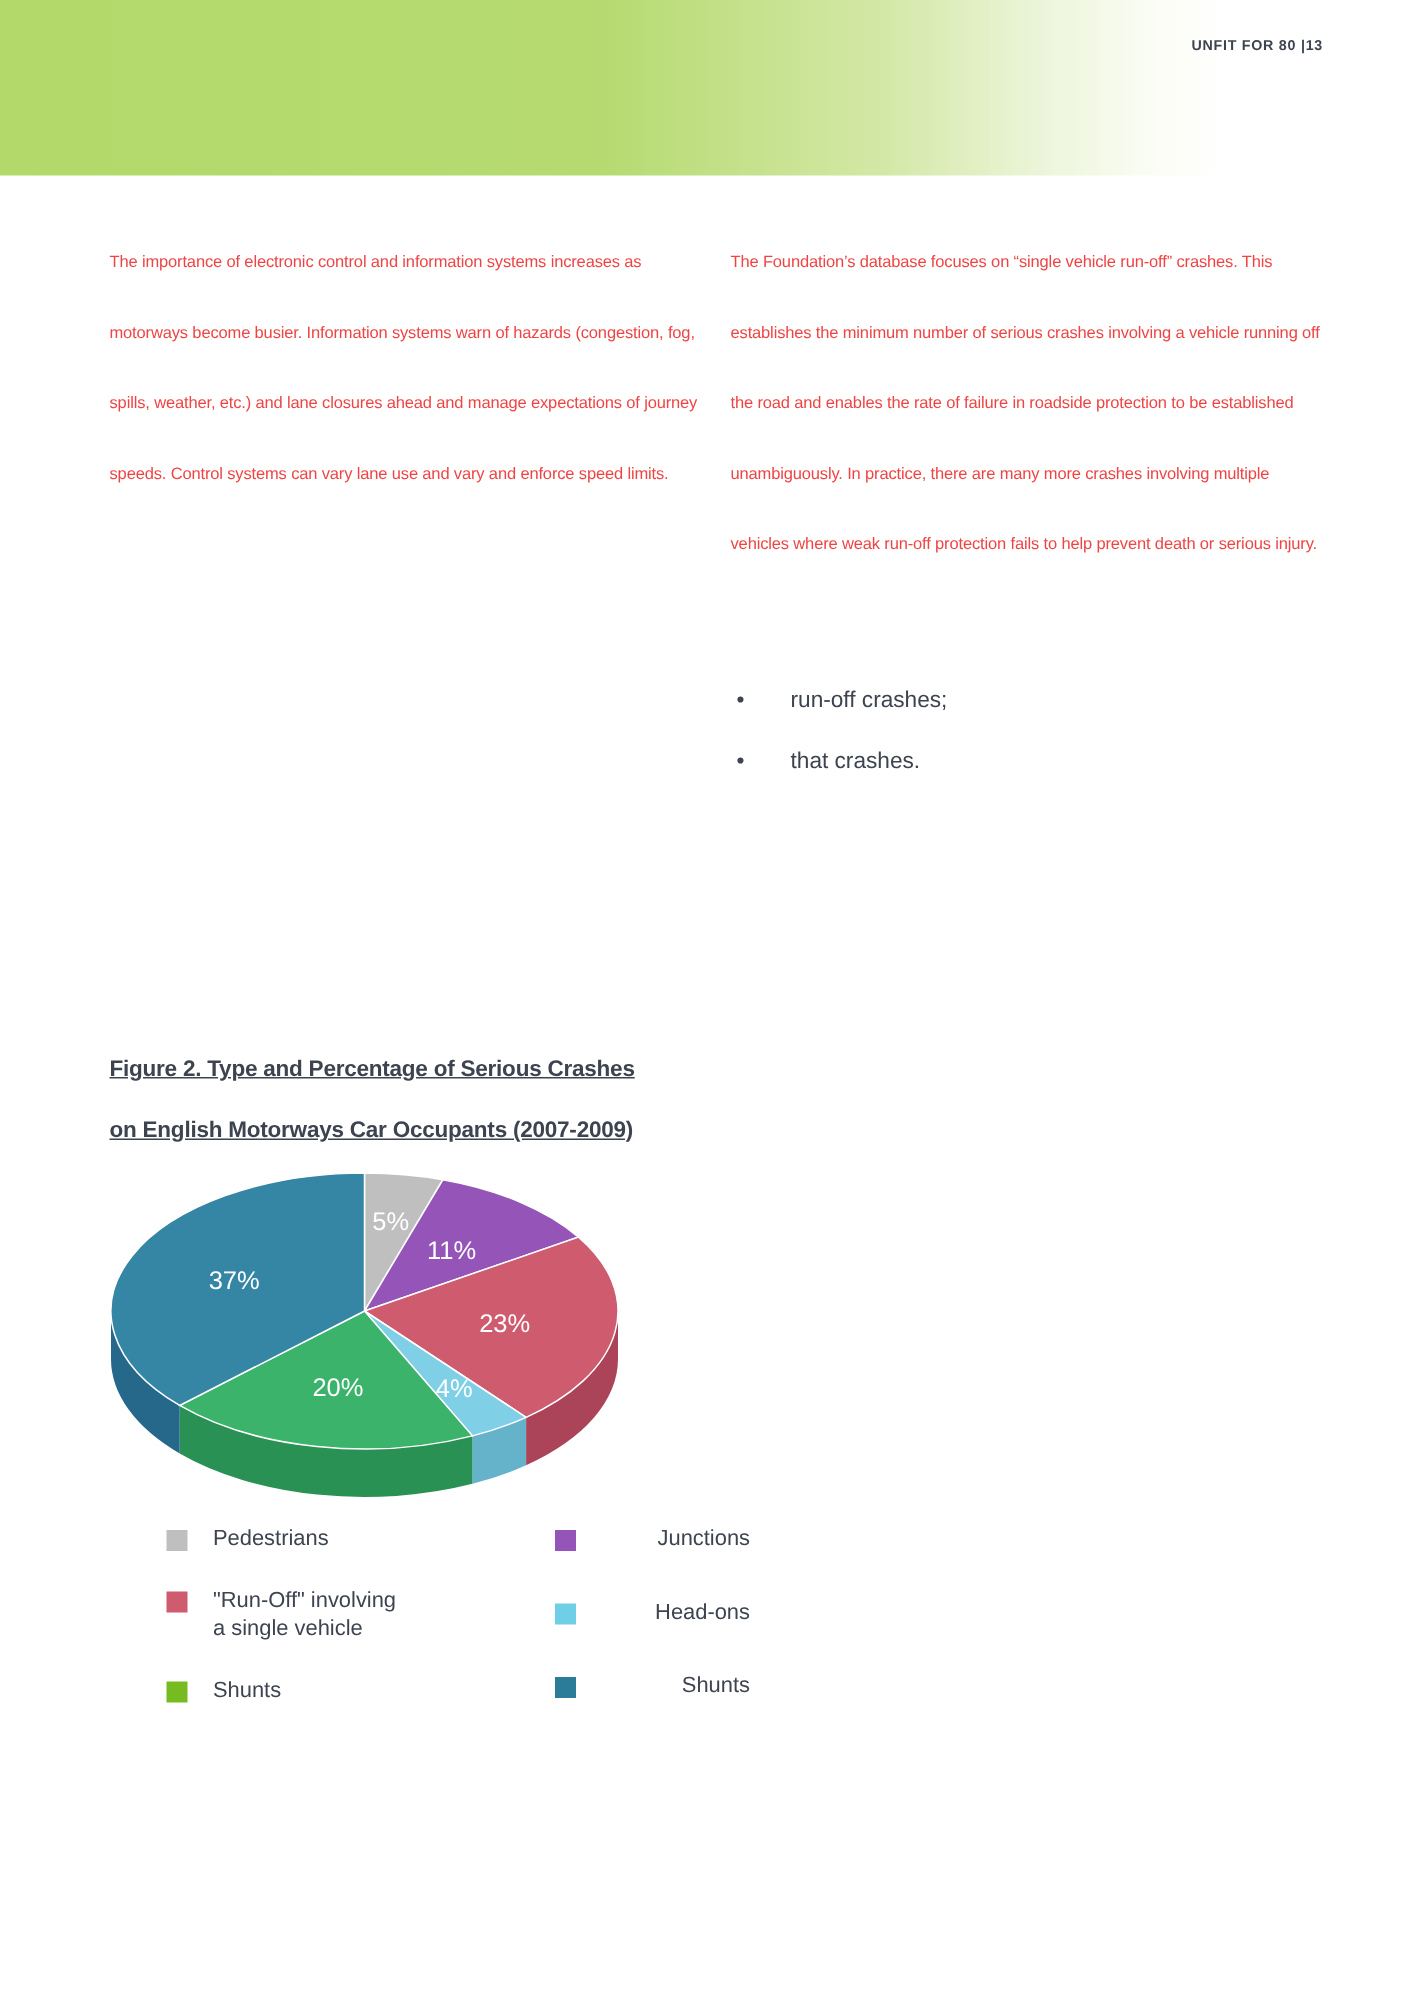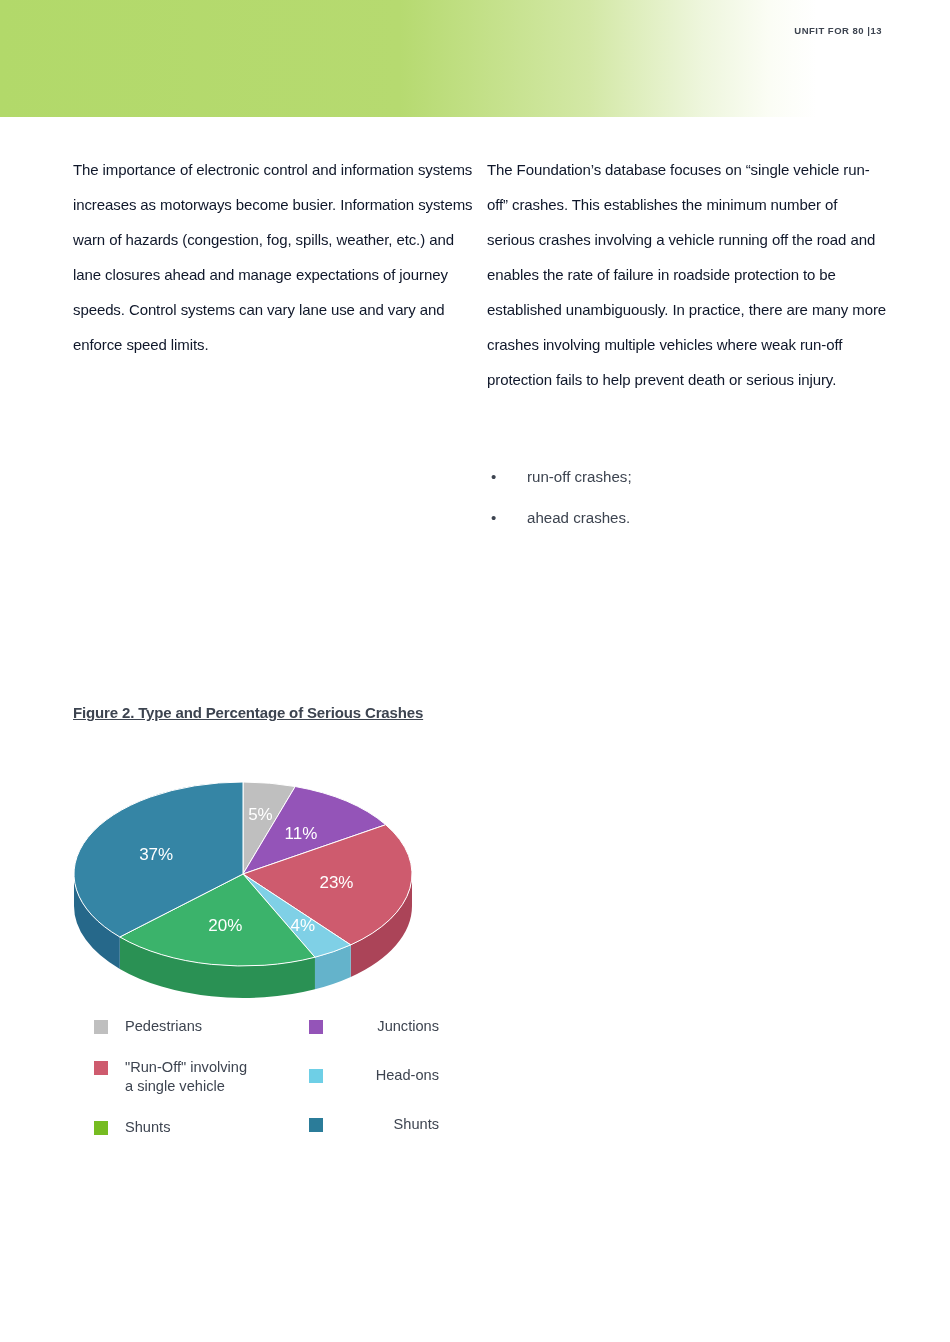--- a/index.html
+++ b/index.html
@@ -20,23 +20,23 @@
     position:absolute;right:68px;top:25px;
     font-size:9.5px;font-weight:bold;letter-spacing:.5px;
     color:#3d4450;white-space:nowrap;
   }
   
   .col{position:absolute;top:152px;}
   .col-left{left:73px;width:400px;}
   .col-right{left:487px;width:400px;}
   p.body{
     margin:0 0 26px 0;
-    font-size:15px;
-    line-height:35px;
-    color:#0f172a;
+    font-size:11px;
+    line-height:47px;
+    color:#ef4444;
     letter-spacing:-.1px;
   }
   p.body.tight{margin-bottom:0;}
   .gap{height:33px;}
   ul.bullets{margin:0;padding:0;list-style:none;}
   ul.bullets li{
     position:relative;
     font-size:15.1px;line-height:41px;color:#3d4450;
     padding-left:40px;
   }
@@ -47,23 +47,24 @@
   .fig-caption{
     position:absolute;left:73px;top:692px;width:420px;
     font-size:15px;font-weight:bold;line-height:41px;color:#3d4450;
     letter-spacing:-.15px;
     text-decoration:underline;
   }
   .chart-area{position:absolute;left:60px;top:778px;width:380px;height:225px;}
   .chart-area svg{display:block;}
   
   .legend{
-    position:absolute;left:94px;top:1017px;width:340px;
+    position:absolute;left:111px;top:1017px;width:340px;
     display:grid;grid-template-columns:215px 130px;
     grid-auto-rows:min-content;
+    gap:44px;
   }
   .legend-item{display:flex;align-items:flex-start;margin-bottom:22px;}
   .legend-item .swatch{
     width:14px;height:14px;flex:0 0 14px;margin-top:3px;margin-right:17px;
   }
   .legend-item .lbl{font-size:14.6px;line-height:19px;color:#3d4450;}
   .legend-col2 .legend-item{margin-bottom:30px;justify-content:space-between;}
 </style>
 </head>
 <body>
@@ -79,27 +80,28 @@
 <div class="col col-right">
   <p class="body">The Foundation’s database  focuses on “single vehicle run-off” crashes.  This establishes the minimum number of serious crashes involving a vehicle running off the road and enables the rate of failure in roadside protection to be established unambiguously.  In practice, there are many more crashes involving multiple vehicles where weak run-off protection fails to help prevent death or serious injury.</p>
   <div class="gap"></div>
   <ul class="bullets">
     <li>
       <span class="bullet">•</span>
       <span>run-off crashes;</span>
     </li>
     <li>
       <span class="bullet">•</span>
-      <span>ahead crashes.</span>
+      <span>that crashes.</span>
     </li>
   </ul>
 </div>
 
 <div class="fig-caption">
   <div>Figure 2. Type and Percentage of Serious Crashes</div>
+  <div>on English Motorways Car Occupants (2007-2009)</div>
 </div>
 
 <div class="chart-area">
   <svg width="380" height="225" viewBox="0 0 380 225">
     <g id="pie-sides">
         <path d="M 352 96 A 169 92 0 0 1 290.7246542675286 166.8872183353726 L 290.7246542675286 198.8872183353726 A 169 92 0 0 0 352 128 Z" fill="#ab4458"></path>
         <path d="M 290.7246542675286 166.8872183353726 A 169 92 0 0 1 254.95670027449734 179.2440888268738 L 254.95670027449734 211.2440888268738 A 169 92 0 0 0 290.7246542675286 198.8872183353726 Z" fill="#64b3cb"></path>
         <path d="M 254.95670027449734 179.2440888268738 A 169 92 0 0 1 59.80430196578149 158.9783337454394 L 59.80430196578149 190.9783337454394 A 169 92 0 0 0 254.95670027449734 211.2440888268738 Z" fill="#2a9154"></path>
         <path d="M 59.80430196578149 158.9783337454394 A 169 92 0 0 1 14 96.00000000000001 L 14 128 A 169 92 0 0 0 59.80430196578149 190.9783337454394 Z" fill="#26688a"></path>
       </g>

